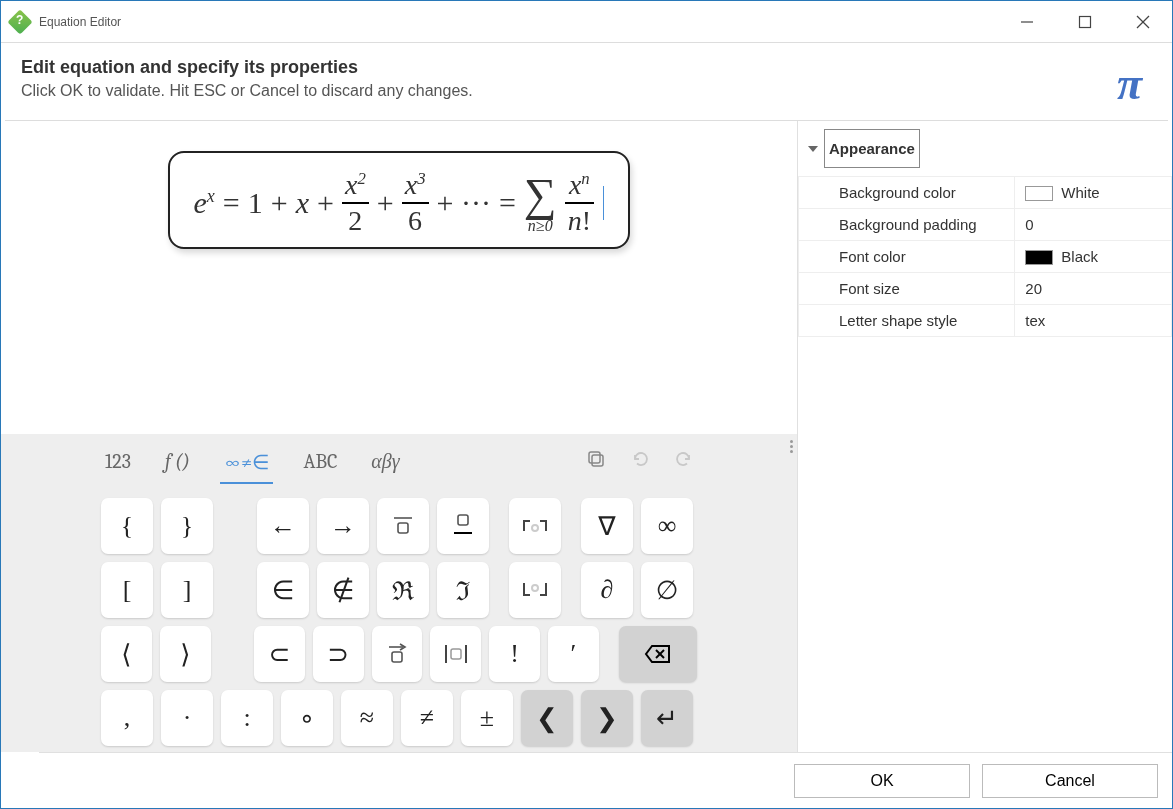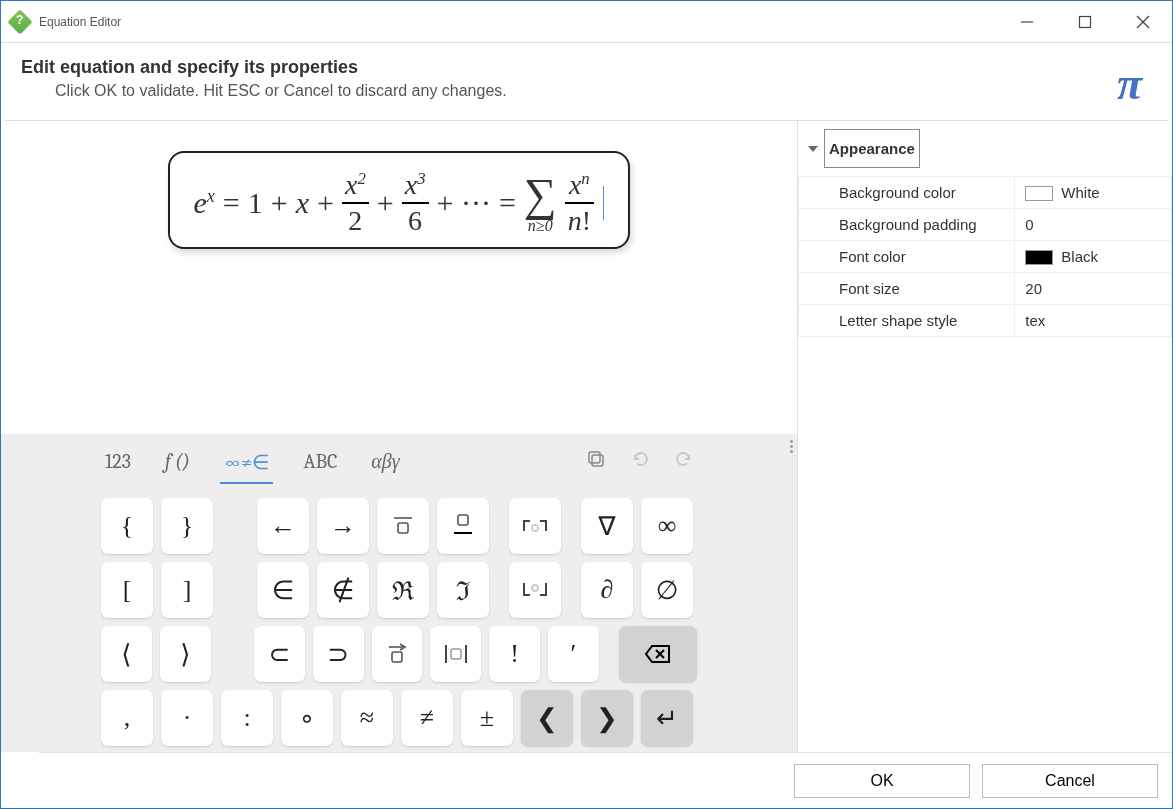--- a/index.html
+++ b/index.html
@@ -43,21 +43,21 @@
   font-size: 16px; color: #444;
 }
 .win-btn svg { stroke:#444; stroke-width:1.2; fill:none; }
 
 .header {
   padding: 14px 20px 10px 20px;
   display: flex;
 }
 .header-text { flex:1; }
 .header-text h2 { font-size: 18px; font-weight: bold; color: #333; }
-.header-text p { font-size: 16px; color: #555; margin-top: 4px; margin-left: 34px; }
+.header-text p { font-size: 16px; color: #555; margin-top: 4px; }
 .pi-logo {
   font-family: "Times New Roman", serif;
   font-style: italic;
   font-size: 46px;
   color: #4472c4;
   font-weight: bold;
   margin-right: 10px;
 }
 .hr { height:1px; background:#ddd; margin: 0 4px; }
 

